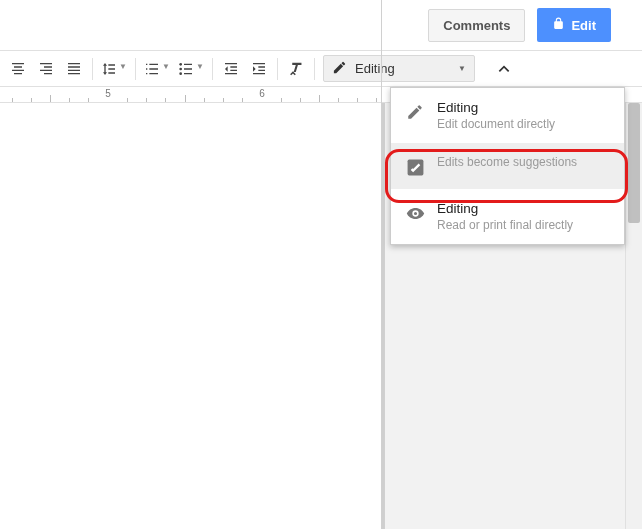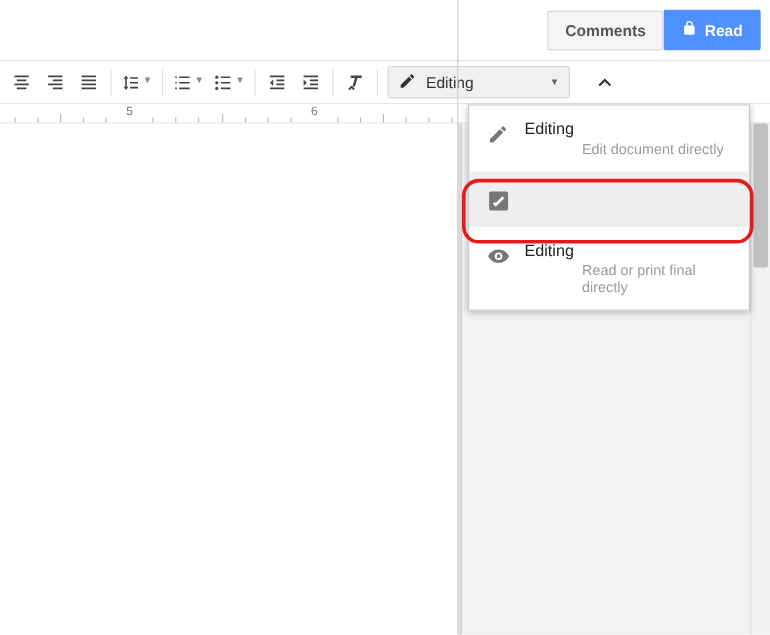--- a/index.html
+++ b/index.html
@@ -8,21 +8,22 @@
       background: #fff;
       width: 642px;
       height: 529px;
       overflow: hidden;
       position: relative;
     }
     .top-bar {
       display: flex;
       justify-content: flex-end;
       align-items: center;
-      padding: 8px 8px;
+      padding: 8px 31px;
+      gap: 12px;
       height: 50px;
     }
     .btn {
       display: inline-flex;
       align-items: center;
       gap: 6px;
       padding: 8px 14px;
       font-size: 13px;
       font-weight: bold;
       border-radius: 2px;
@@ -211,21 +212,20 @@
     }
     .mi-text .mi-title {
       font-size: 13.5px;
       color: #222;
       font-weight: 500;
       margin-bottom: 2px;
     }
     .mi-text .mi-desc {
       font-size: 12px;
       color: #9a9a9a;
-      margin-left: 48px;
     }
     .red-annotation {
       position: absolute;
       border: 3px solid #e31b1b;
       border-radius: 14px;
       pointer-events: none;
       z-index: 20;
     }
   </style>
 </head>
@@ -234,21 +234,21 @@
 <div class="top-bar">
   <div class="btn btn-comments">
     <span>Comments</span>
   </div>
   <div class="btn btn-share">
     <span>
       <svg width="13" height="13" viewBox="0 0 24 24" fill="white">
           <path d="M18 8h-1V6a5 5 0 0 0-10 0v2H6a2 2 0 0 0-2 2v10a2 2 0 0 0 2 2h12a2 2 0 0 0 2-2V10a2 2 0 0 0-2-2zM9 6a3 3 0 1 1 6 0v2H9V6z"></path>
         </svg>
     </span>
-    <span>Read</span>
+    <span>Edit</span>
   </div>
 </div>
 
 <div class="toolbar">
   <div class="tb-btn">
     <svg width="16" height="16" viewBox="0 0 24 24" fill="#444">
         <path d="M3 3h18v2H3zM6 8h12v2H6zM3 13h18v2H3zM6 18h12v2H6z"></path>
       </svg>
   </div>
   <div class="tb-btn">
@@ -371,20 +371,21 @@
     </div>
   </div>
   <div class="mode-item hovered">
     <span class="mi-icon">
       <svg width="19" height="19" viewBox="0 0 24 24">
           <rect x="2" y="2" width="20" height="20" rx="2" fill="#777"></rect>
           <path d="M6 15l3 3L18 9l-2-2-7 7-1-1z" fill="#fff"></path>
         </svg>
     </span>
     <div class="mi-text">
+      <div class="mi-desc">Edits become suggestions</div>
     </div>
   </div>
   <div class="mode-item">
     <span class="mi-icon">
       <svg width="19" height="19" viewBox="0 0 24 24" fill="#777">
           <path d="M12 5C7 5 2.73 8.11 1 12c1.73 3.89 6 7 11 7s9.27-3.11 11-7c-1.73-3.89-6-7-11-7zm0 11a4 4 0 1 1 0-8 4 4 0 0 1 0 8zm0-6a2 2 0 1 0 0 4 2 2 0 0 0 0-4z"></path>
         </svg>
     </span>
     <div class="mi-text">
       <div class="mi-title">Editing</div>

